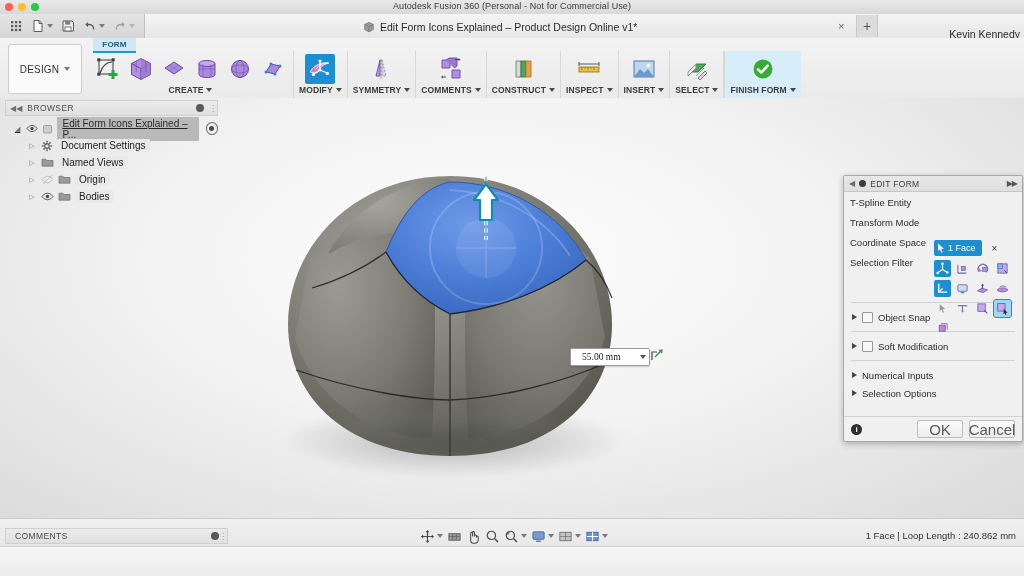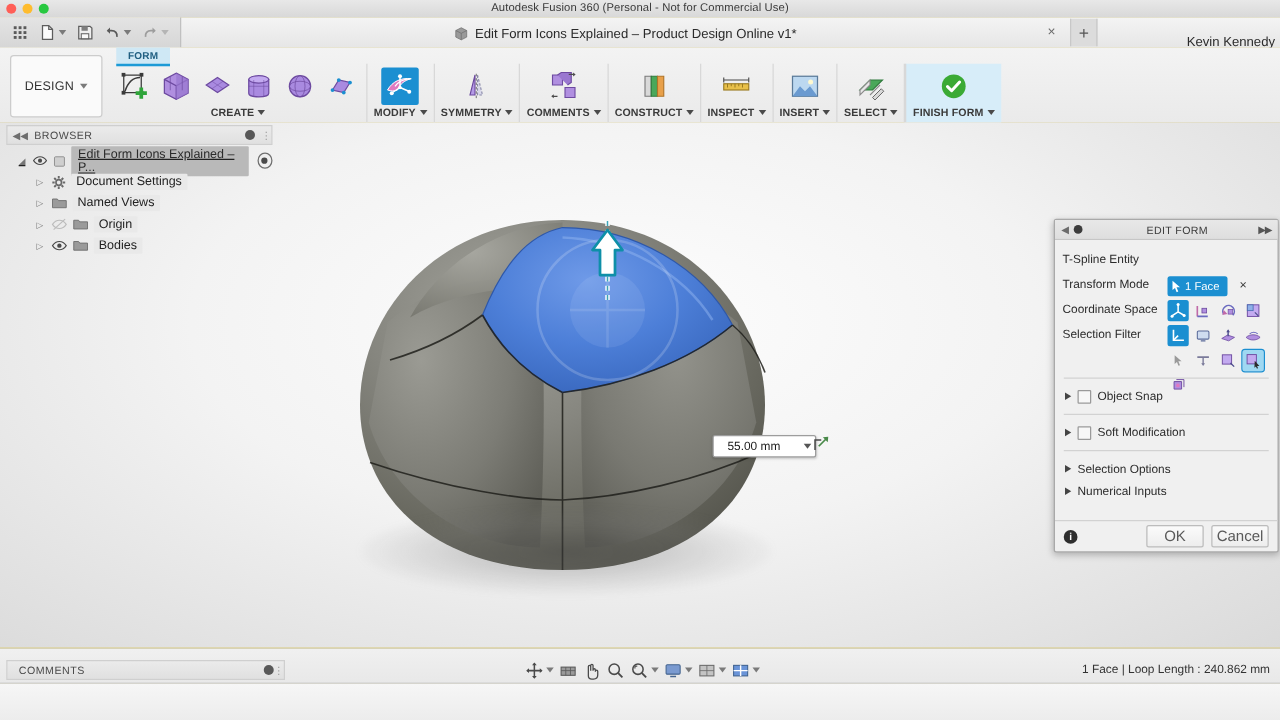--- a/index.html
+++ b/index.html
@@ -94,60 +94,60 @@
   
   .model{position:absolute;left:250px;top:40px;width:400px;height:380px;}
   .shadow{position:absolute;left:38px;top:268px;width:330px;height:70px;border-radius:50%;
           background:radial-gradient(ellipse at 50% 50%,rgba(70,70,70,.35) 0%,rgba(120,120,120,.18) 48%,rgba(160,160,160,0) 74%);
           filter:blur(3px);}
 
   
   .dimbox{position:absolute;left:570px;top:250px;display:flex;align-items:center;gap:3px;
           background:#ffffff;border:1px solid #9d9d9d;border-radius:2px;
           box-shadow:0 1px 2px rgba(0,0,0,.18);padding:1px 3px;height:14px;}
-  .dimbox .val{font-size:9.5px;color:#1a1a1a;padding:0 16px 0 8px;}
+  .dimbox .val{font-size:9.5px;color:#1a1a1a;padding:0 16px 0 8px;font-family:Liberation Serif, serif;}
   .dimbox .dc{width:0;height:0;border-left:3px solid transparent;border-right:3px solid transparent;
               border-top:4px solid #555;}
   .dimx{position:absolute;left:650px;top:250px;width:14px;height:14px;}
 
   
   .viewcube{position:absolute;left:930px;top:100px;width:92px;height:78px;}
 
   
   .dlg{position:absolute;left:843px;top:175px;width:178px;height:265px;background:#f0f0f0;
        border:1px solid #a9a9a9;border-radius:2px;box-shadow:0 2px 6px rgba(0,0,0,.25);
        display:flex;flex-direction:column;}
   .dlg-head{height:15px;background:linear-gradient(#e8e8e8,#dedede);border-bottom:1px solid #c6c6c6;
             display:flex;align-items:center;gap:4px;padding:0 5px;}
-  .dlg-head .t{font-size:8.5px;color:#3c3c3c;letter-spacing:.3px;margin-left:47px;}
+  .dlg-head .t{font-size:8.5px;color:#3c3c3c;letter-spacing:.3px;}
   .dlg-head .lt{font-size:8px;color:#6b6b6b;}
   .dlg-head .rt{margin-left:auto;font-size:8px;color:#555;letter-spacing:-1px;}
   .dlg-dot{width:7px;height:7px;border-radius:50%;background:#3c3c3c;}
   .dlg-body{flex:1;padding:5px 0 0 0;}
-  .frow{display:flex;align-items:center;height:20px;padding:0 6px;}
+  .frow{display:flex;align-items:flex-start;height:20px;padding:0 6px;}
   .frow .lab{width:84px;font-size:9.5px;color:#2b2b2b;}
   .frow .ctrls{display:flex;align-items:center;gap:3px;margin-top:43px;}
   .chip{display:flex;align-items:center;gap:3px;background:#1b8fd1;border-radius:2px;
         padding:1px 6px 1px 3px;height:14px;}
   .chip .ct{font-size:9px;color:#fff;}
   .xbtn{font-size:10px;color:#3a3a3a;margin-left:7px;}
   .ib{width:17px;height:17px;display:flex;align-items:center;justify-content:center;border-radius:2px;}
   .ib.on{background:#1b8fd1;}
   .ib.onl{background:#9fd8f2;outline:1px solid #1b8fd1;}
   .sep{height:1px;background:#d2d2d2;margin:5px 7px;}
   .grow{display:flex;align-items:center;gap:5px;height:18px;padding:0 8px;font-size:9.5px;color:#2b2b2b;}
   .tri{width:0;height:0;border-top:3.5px solid transparent;border-bottom:3.5px solid transparent;
        border-left:5px solid #444;}
   .cbx{width:9px;height:9px;border:1px solid #9a9a9a;background:#f7f7f7;border-radius:1px;}
   .dlg-foot{height:24px;border-top:1px solid #d2d2d2;display:flex;align-items:center;padding:0 7px;gap:6px;}
   .info{width:11px;height:11px;border-radius:50%;background:#2e2e2e;color:#fff;font-size:8px;
         display:flex;align-items:center;justify-content:center;font-weight:bold;}
   .dbtn{margin-left:auto;}
   .btn{width:44px;height:16px;background:linear-gradient(#fbfbfb,#ededed);border:1px solid #bcbcbc;
-       border-radius:2px;font-size:12px;color:#5a5a5a;display:flex;align-items:center;
+       border-radius:2px;font-size:15px;color:#5a5a5a;display:flex;align-items:center;
        justify-content:center;}
 
   
   .comments{position:absolute;left:5px;top:528px;width:213px;height:14px;
             background:linear-gradient(#ebebeb,#e0e0e0);border:1px solid #cfcfcf;
             display:flex;align-items:center;padding:0 4px;}
   .comments .t{font-size:8.5px;color:#4a4a4a;letter-spacing:.4px;margin-left:5px;}
 
   .navbar{position:absolute;left:420px;top:527px;height:18px;display:flex;align-items:center;gap:4px;}
   .nbtn{display:flex;align-items:center;gap:1px;}
@@ -802,26 +802,26 @@
       <div class="grow">
         <span class="tri"></span>
         <span class="cbx"></span>
         <span>Soft Modification</span>
       </div>
 
       <div class="sep"></div>
 
       <div class="grow">
         <span class="tri"></span>
-        <span>Selection Options</span>
+        <span>Numerical Inputs</span>
       </div>
 
       <div class="grow">
         <span class="tri"></span>
-        <span>Numerical Inputs</span>
+        <span>Selection Options</span>
       </div>
     </div>
 
     <div class="dlg-foot">
       <span class="info">i</span>
       <span class="dbtn">
         <span class="btn">OK</span>
       </span>
       <span class="btn">Cancel</span>
     </div>

